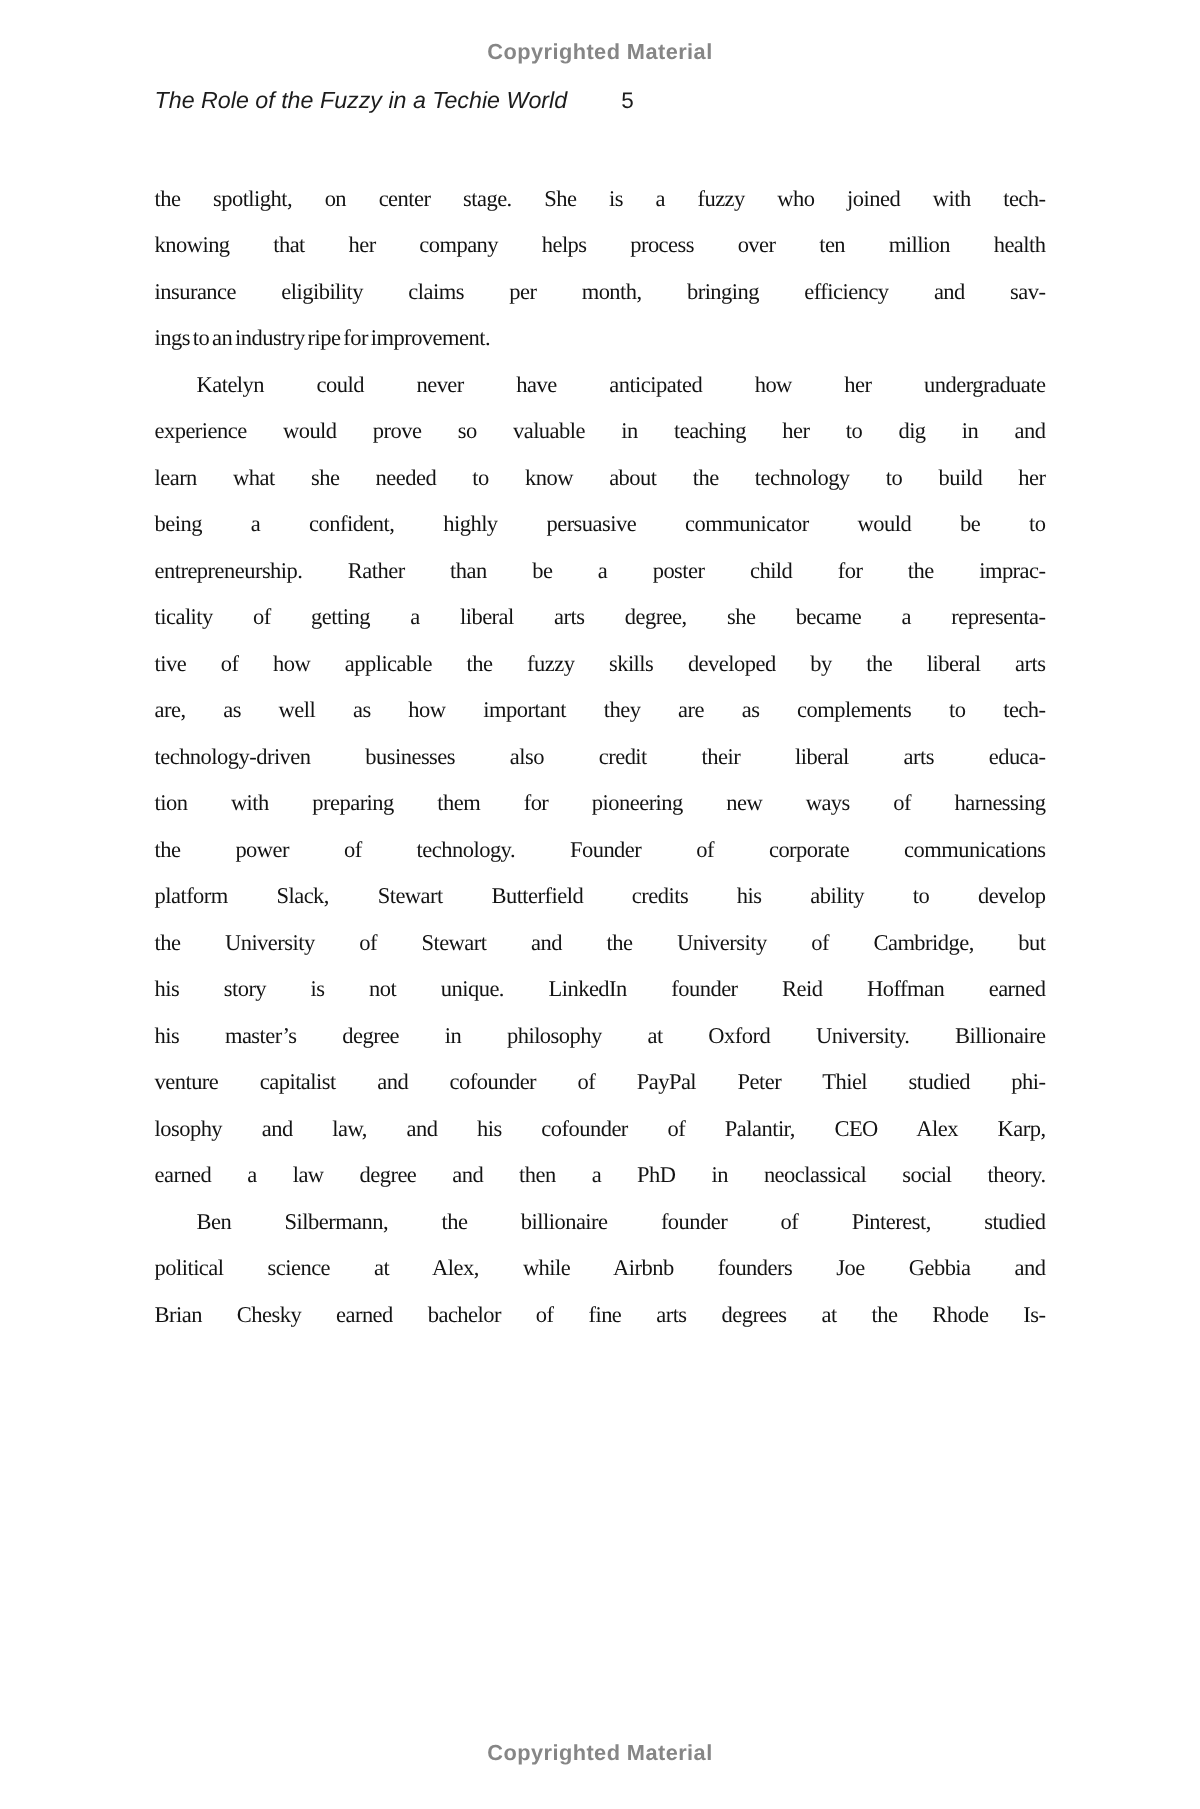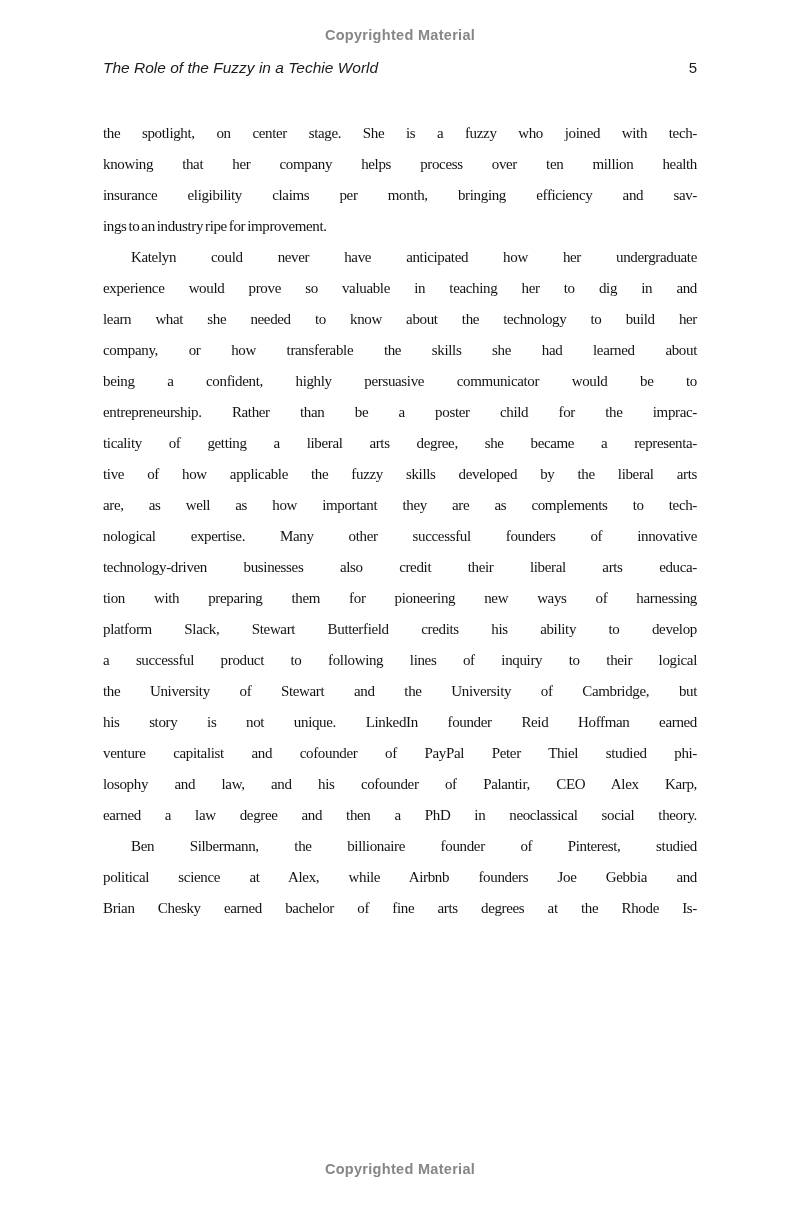--- a/index.html
+++ b/index.html
@@ -22,21 +22,21 @@
     color: #868686;
   }
   .banner.top { top: 27px; }
   .banner.bottom { top: 1161px; }
 
   .running-header {
     position: absolute;
     left: 103px; top: 59px;
     width: 594px;
     display: flex;
-    justify-content: space-between;
+    justify-content: flex-start;
     align-items: baseline;
     font-family: "Liberation Sans", sans-serif;
     font-size: 15.5px;
     color: #1c1c1c;
     gap: 36px;
   }
   .running-title { font-style: italic; }
   .page-number { font-style: normal; font-size: 15px; }
 
   .body-text {
@@ -70,33 +70,32 @@
 </div>
 
 <div class="body-text">
     <div class="line">the spotlight, on center stage. She is a fuzzy who joined with tech-</div>
     <div class="line">knowing that her company helps process over ten million health</div>
     <div class="line">insurance eligibility claims per month, bringing efficiency and sav-</div>
     <div class="line short">ings to an industry ripe for improvement.</div>
     <div class="line indent">Katelyn could never have anticipated how her undergraduate</div>
     <div class="line">experience would prove so valuable in teaching her to dig in and</div>
     <div class="line">learn what she needed to know about the technology to build her</div>
-    <div class="line">company, or how transferable the skills she had learned about</div>
     <div class="line">being a confident, highly persuasive communicator would be to</div>
     <div class="line">entrepreneurship. Rather than be a poster child for the imprac-</div>
     <div class="line">ticality of getting a liberal arts degree, she became a representa-</div>
     <div class="line">tive of how applicable the fuzzy skills developed by the liberal arts</div>
     <div class="line">are, as well as how important they are as complements to tech-</div>
-    <div class="line">nological expertise. Many other successful founders of innovative</div>
     <div class="line">technology-driven businesses also credit their liberal arts educa-</div>
     <div class="line">tion with preparing them for pioneering new ways of harnessing</div>
+    <div class="line">the power of technology. Founder of corporate communications</div>
     <div class="line">platform Slack, Stewart Butterfield credits his ability to develop</div>
-    <div class="line">a successful product to following lines of inquiry to their logical</div>
     <div class="line">the University of Stewart and the University of Cambridge, but</div>
     <div class="line">his story is not unique. LinkedIn founder Reid Hoffman earned</div>
+    <div class="line">his master’s degree in philosophy at Oxford University. Billionaire</div>
     <div class="line">venture capitalist and cofounder of PayPal Peter Thiel studied phi-</div>
     <div class="line">losophy and law, and his cofounder of Palantir, CEO Alex Karp,</div>
     <div class="line">earned a law degree and then a PhD in neoclassical social theory.</div>
     <div class="line indent">Ben Silbermann, the billionaire founder of Pinterest, studied</div>
     <div class="line">political science at Alex, while Airbnb founders Joe Gebbia and</div>
     <div class="line">Brian Chesky earned bachelor of fine arts degrees at the Rhode Is-</div>
   </div>
 
 <div class="banner bottom">Copyrighted Material</div>
 

